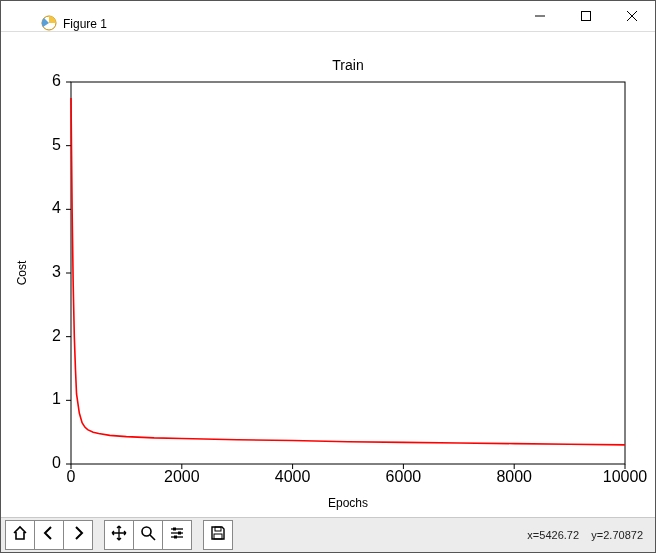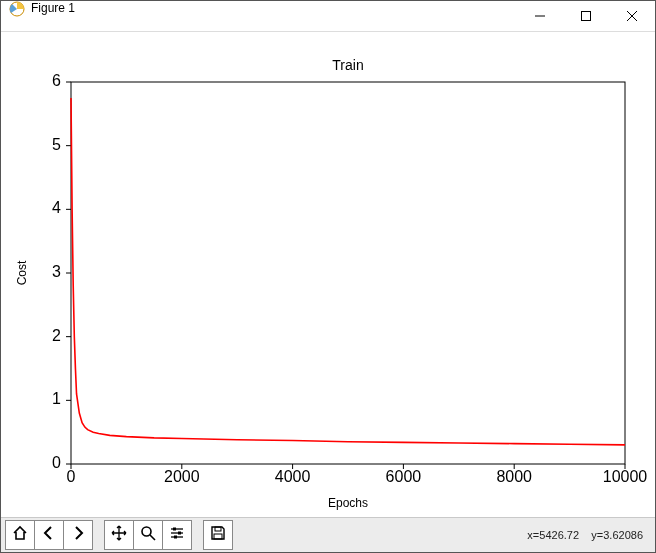--- a/index.html
+++ b/index.html
@@ -1,17 +1,17 @@
 <!DOCTYPE html>
 <html><head>
 <meta charset="utf-8">
 <style>
   html,body{margin:0;padding:0;font-family:"Segoe UI",Arial,sans-serif;background:#1a1a1a;}
   .window{width:656px;height:553px;background:#fff;box-sizing:border-box;position:relative;display:flex;flex-direction:column;border:1px solid #555;}
-  .titlebar{height:30px;background:#fff;display:flex;align-items:flex-start;border-bottom:1px solid #ddd;}
+  .titlebar{height:30px;background:#fff;display:flex;align-items:flex-end;border-bottom:1px solid #ddd;padding-left:32px;}
   .titlebar .icon{width:16px;height:16px;margin:0 6px 0 8px;}
   .titlebar .title{flex:0 0 auto;font-size:12px;color:#000;}
   .titlebar .spacer{flex:1;}
   .win-btn{width:46px;height:30px;display:flex;align-items:center;justify-content:center;}
   .win-btn svg{width:10px;height:10px;}
   .plot-wrap{flex:1;position:relative;background:#fff;}
   .plot-svg{position:absolute;inset:0;}
   .axis-label{font-size:12px;fill:#000;font-family:Arial,sans-serif;}
   .title-text{font-size:14px;fill:#000;font-family:Arial,sans-serif;}
   .toolbar{height:34px;background:#ececec;border-top:1px solid #c9c9c9;display:flex;align-items:center;}
@@ -135,16 +135,16 @@
     <div class="tb-group">
       <div class="tb-btn">
           <span><svg width="16" height="16" viewBox="0 0 16 16">
               <path d="M2 2 H12 L14 4 V14 H2 Z" fill="none" stroke="#000" stroke-width="1.4"></path>
               <rect x="5" y="2" width="6" height="4" fill="none" stroke="#000"></rect>
               <rect x="4" y="9" width="8" height="5" fill="none" stroke="#000"></rect>
             </svg></span>
         </div>
     </div>
     <div class="coord">
-      <span>x=</span><span>5426.72</span>&nbsp;&nbsp;&nbsp;&nbsp;<span>y=</span><span>3.62086</span>
+      <span>x=</span><span>5426.72</span>&nbsp;&nbsp;&nbsp;&nbsp;<span>y=</span><span>2.70872</span>
     </div>
   </div>
 </div>
 
 </body></html>

